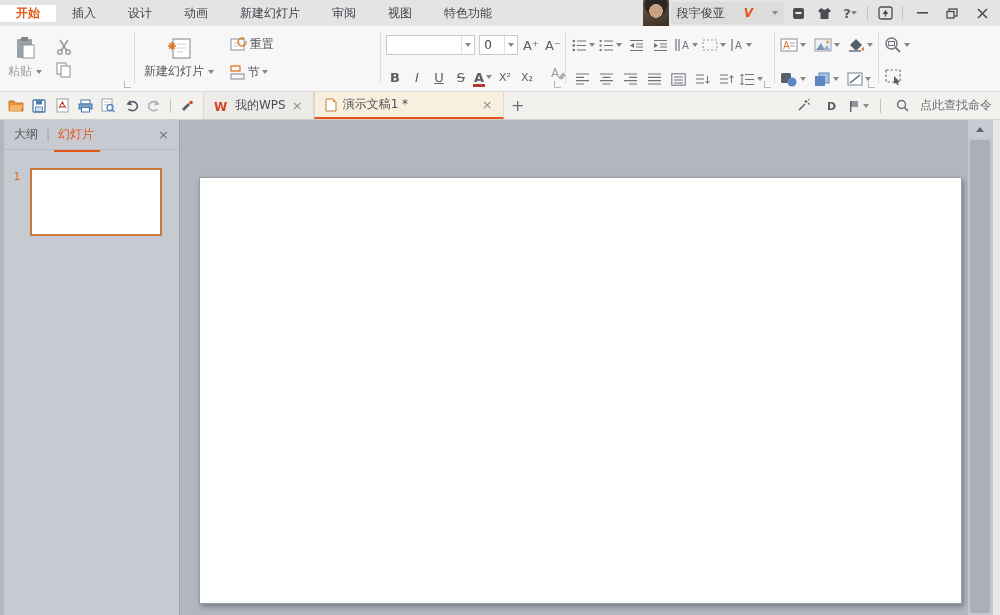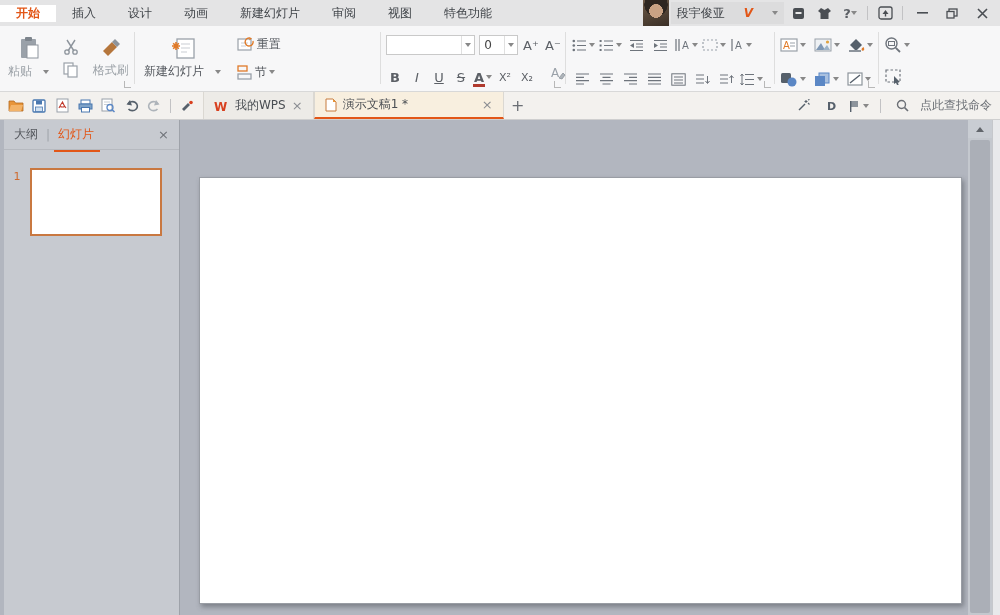--- a/index.html
+++ b/index.html
@@ -26,21 +26,21 @@
   .tbico { width:24px; height:22px; display:flex; align-items:center; justify-content:center; color:#5a5e64; }
   .vsep { width:1px; height:14px; background:#c2c2c4; margin:0 3px; }
   .winbtn { width:28px; height:22px; display:flex; align-items:center; justify-content:center; color:#4a4e53; }
 
   
   .ribbon { position:absolute; left:0; top:26px; width:1000px; height:66px; background:#f7f7f8; border-bottom:1px solid #d8d8d8; font-size:12px; color:#54585e; }
   .rsep { position:absolute; top:6px; width:1px; height:52px; background:#dedede; }
   .rgroup { position:absolute; top:0; height:65px; }
   .rexp { position:absolute; bottom:3px; width:7px; height:7px; border-left:1px solid #b8b8b8; border-bottom:1px solid #b8b8b8; }
   .rbig { display:inline-flex; flex-direction:column; align-items:center; justify-content:center; gap:3px; height:60px; margin-top:2px; vertical-align:top; padding:0 6px; }
-  .rlabel { display:flex; align-items:center; gap:11px; white-space:nowrap; }
+  .rlabel { display:flex; align-items:center; gap:4px; white-space:nowrap; }
   .dis { color:#9aa0a6; }
   .rrow { display:flex; align-items:center; gap:4px; height:26px; }
   .rsm { min-width:20px; height:20px; display:inline-flex; align-items:center; justify-content:center; gap:2px; border-radius:2px; }
   .combo { height:20px; background:#fff; border:1px solid #c9c9c9; display:flex; align-items:center; font-size:12px; color:#444; }
   .combo .cval { flex:1; padding:0 4px; }
   .combo .cbtn { width:13px; height:100%; display:flex; align-items:center; justify-content:center; border-left:1px solid #e0e0e0; }
   .fbtn { font-size:13px; color:#5c6066; min-width:18px; text-align:center; }
   .b{font-weight:bold}.i{font-style:italic}.u{text-decoration:underline}.s{text-decoration:line-through}
   .fcolorA { position:relative; font-weight:bold; }
   .fcolorA:after{ content:""; position:absolute; left:-1px; right:-1px; bottom:-2px; height:3px; background:#b03a2e; }
@@ -179,29 +179,20 @@
               <circle cx="12" cy="13" r="2.2" fill="none" stroke="#8d949c" stroke-width="1.3"></circle>
             </svg>
         </span>
         <span class="rsm">
           <svg width="15" height="16" viewBox="0 0 15 16">
               <rect x="1" y="1" width="9" height="11" fill="#fff" stroke="#9aa1a9" stroke-width="1.2"></rect>
               <rect x="5" y="4" width="9" height="11" fill="#fff" stroke="#9aa1a9" stroke-width="1.2"></rect>
             </svg>
         </span>
       </div>
-      <div class="rbig">
-        <svg width="22" height="22" viewBox="0 0 22 22">
-            <path d="M3 14 L12 5 L17 10 L8 19 Z" fill="#b5763c"></path>
-            <path d="M12 5 L15 2 L20 7 L17 10 Z" fill="#8d949c"></path>
-          </svg>
-        <span class="rlabel">
-            <span class="dis">格式刷</span>
-          </span>
-      </div>
       <span class="rexp" style="left:122px"></span>
     </div>
     <div class="rsep" style="left:134px"></div>
 
     <div class="rgroup" style="left:138px">
       <div class="rbig">
         <svg width="26" height="24" viewBox="0 0 26 24">
             <rect x="7" y="3" width="17" height="19" fill="#fff" stroke="#9aa1a9" stroke-width="1.3"></rect>
             <path d="M11 8h9 M11 12h9 M11 16h6" stroke="#c9ced3" stroke-width="1.2"></path>
             <path d="M6 6 L6 14 M2 10 L10 10 M3.2 7.2 L8.8 12.8 M8.8 7.2 L3.2 12.8" stroke="#e07a28" stroke-width="1.6"></path>

